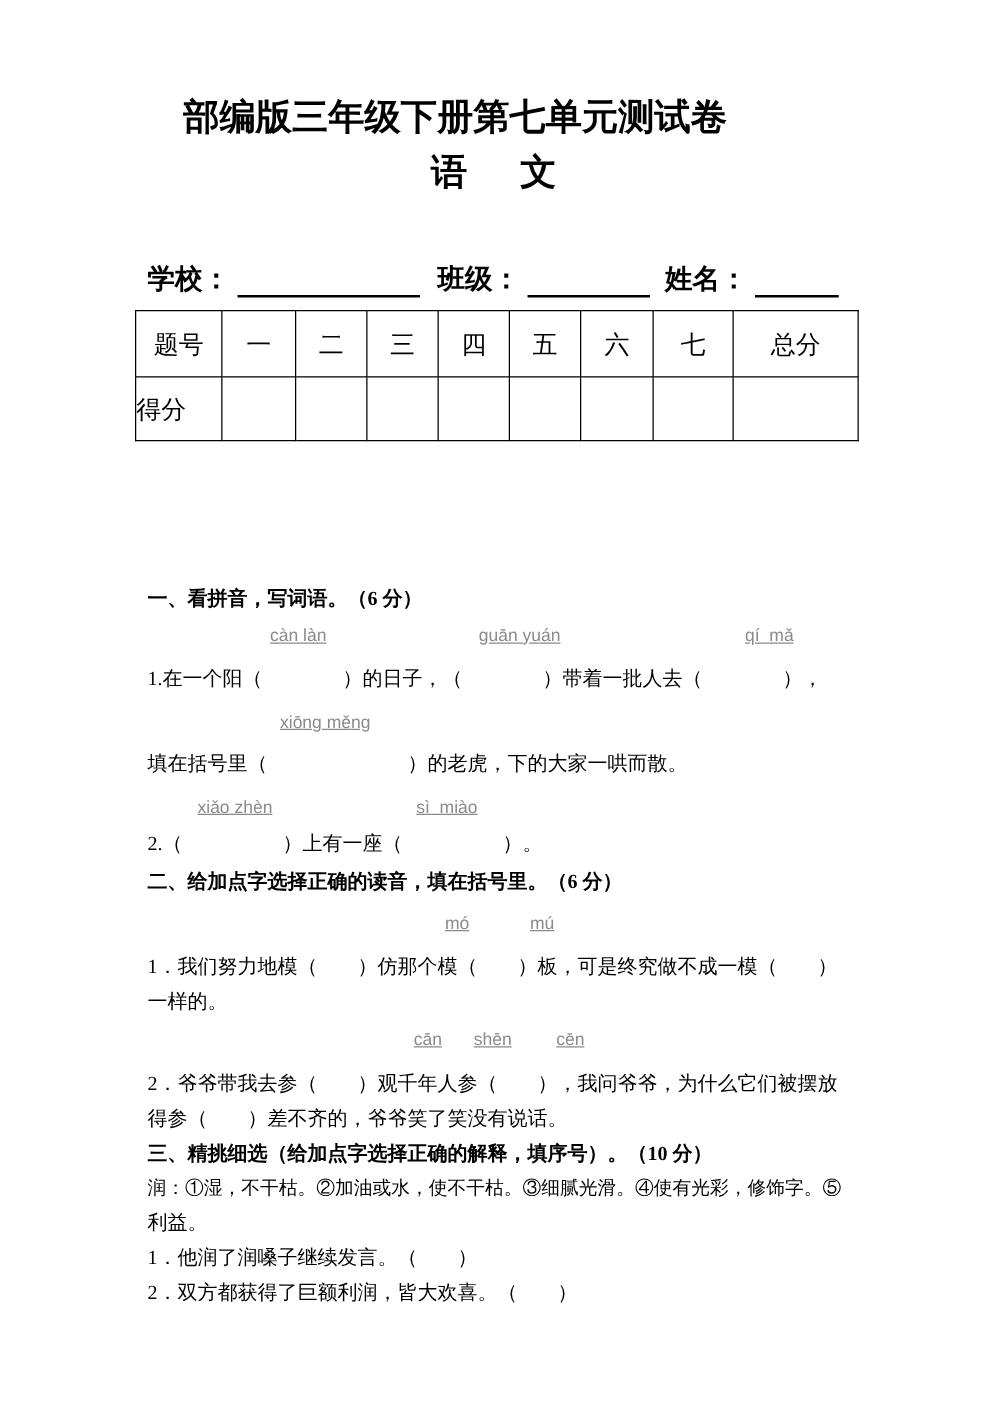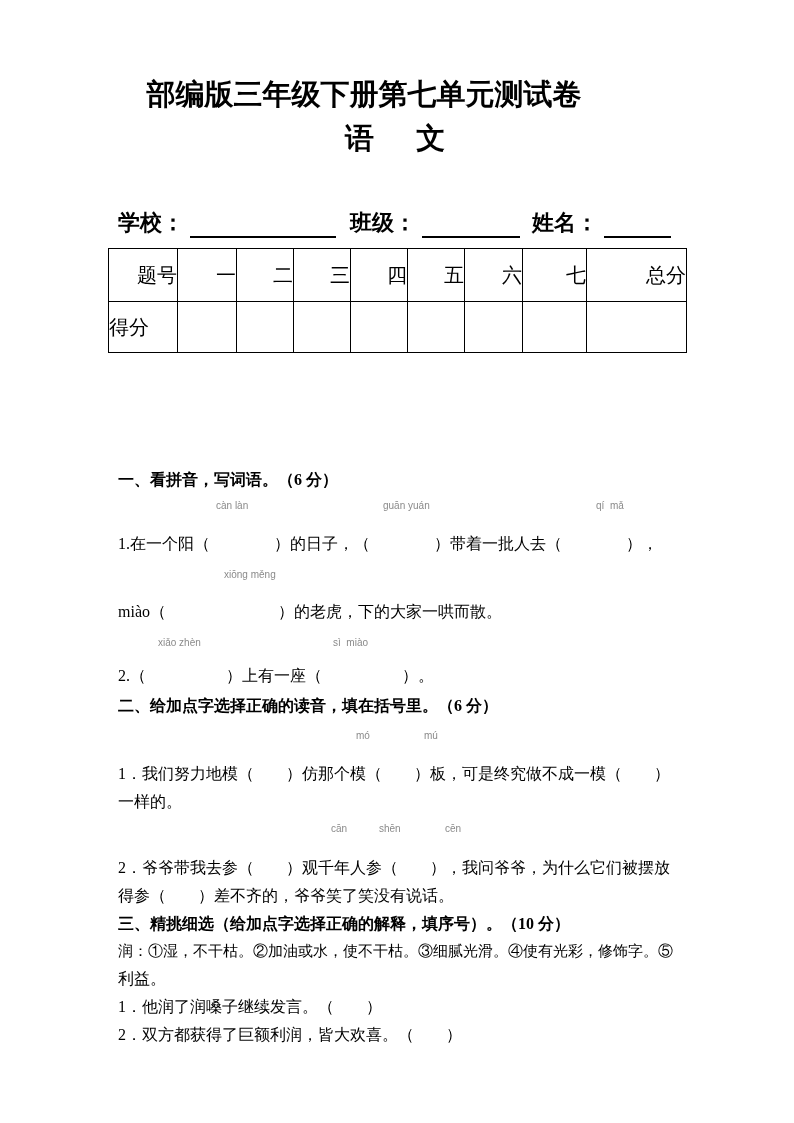--- a/index.html
+++ b/index.html
@@ -46,21 +46,21 @@
 
   table.score {
     position: absolute;
     left: 108px;
     top: 248px;
     border-collapse: collapse;
     table-layout: fixed;
   }
   table.score td {
     border: 1.5px solid #000;
-    text-align: right;
+    text-align: center;
     vertical-align: middle;
     font-size: 20px;
     padding: 0;
     overflow: hidden;
   }
   tr.r1 td { height: 52px; }
   tr.r2 td { height: 50px; }
   tr.r2 td.lbl { text-align: left; }
 
   .line {
@@ -76,23 +76,24 @@
   .pinyin-row {
     position: absolute;
     left: 118px;
     height: 18px;
     width: 600px;
   }
   .pinyin-row span {
     position: absolute;
     top: 0;
     font-family: "Liberation Sans", sans-serif;
-    font-size: 10px;
+    font-size: 14px;
     color: #8a8a8a;
     white-space: pre;
+    text-decoration: underline;
   }
 </style>
 </head>
 <body>
 
 <div class="page">
 
   <div class="title title-main">部编版三年级下册第七单元测试卷</div>
   <div class="title title-sub">语　 文</div>
 
@@ -144,21 +145,21 @@
   <div class="pinyin-row" style="top:500px">
     <span style="left:98px">càn làn</span>
     <span style="left:265px">guān yuán</span>
     <span style="left:478px">qí  mǎ</span>
   </div>
   <div class="line" style="top:532px">1.在一个阳（　　　　）的日子，（　　　　）带着一批人去（　　　　），</div>
 
   <div class="pinyin-row" style="top:569px">
     <span style="left:106px">xiōng měng</span>
   </div>
-  <div class="line" style="top:600px">miào（　　　　　　　）的老虎，下的大家一哄而散。</div>
+  <div class="line" style="top:600px">填在括号里（　　　　　　　）的老虎，下的大家一哄而散。</div>
 
   <div class="pinyin-row" style="top:637px">
     <span style="left:40px">xiǎo zhèn</span>
     <span style="left:215px">sì  miào</span>
   </div>
   <div class="line" style="top:664px">2.（　　　　　）上有一座（　　　　　）。</div>
 
   <div class="line bold" style="top:694px">二、给加点字选择正确的读音，填在括号里。（6 分）</div>
 
   <div class="pinyin-row" style="top:730px">

